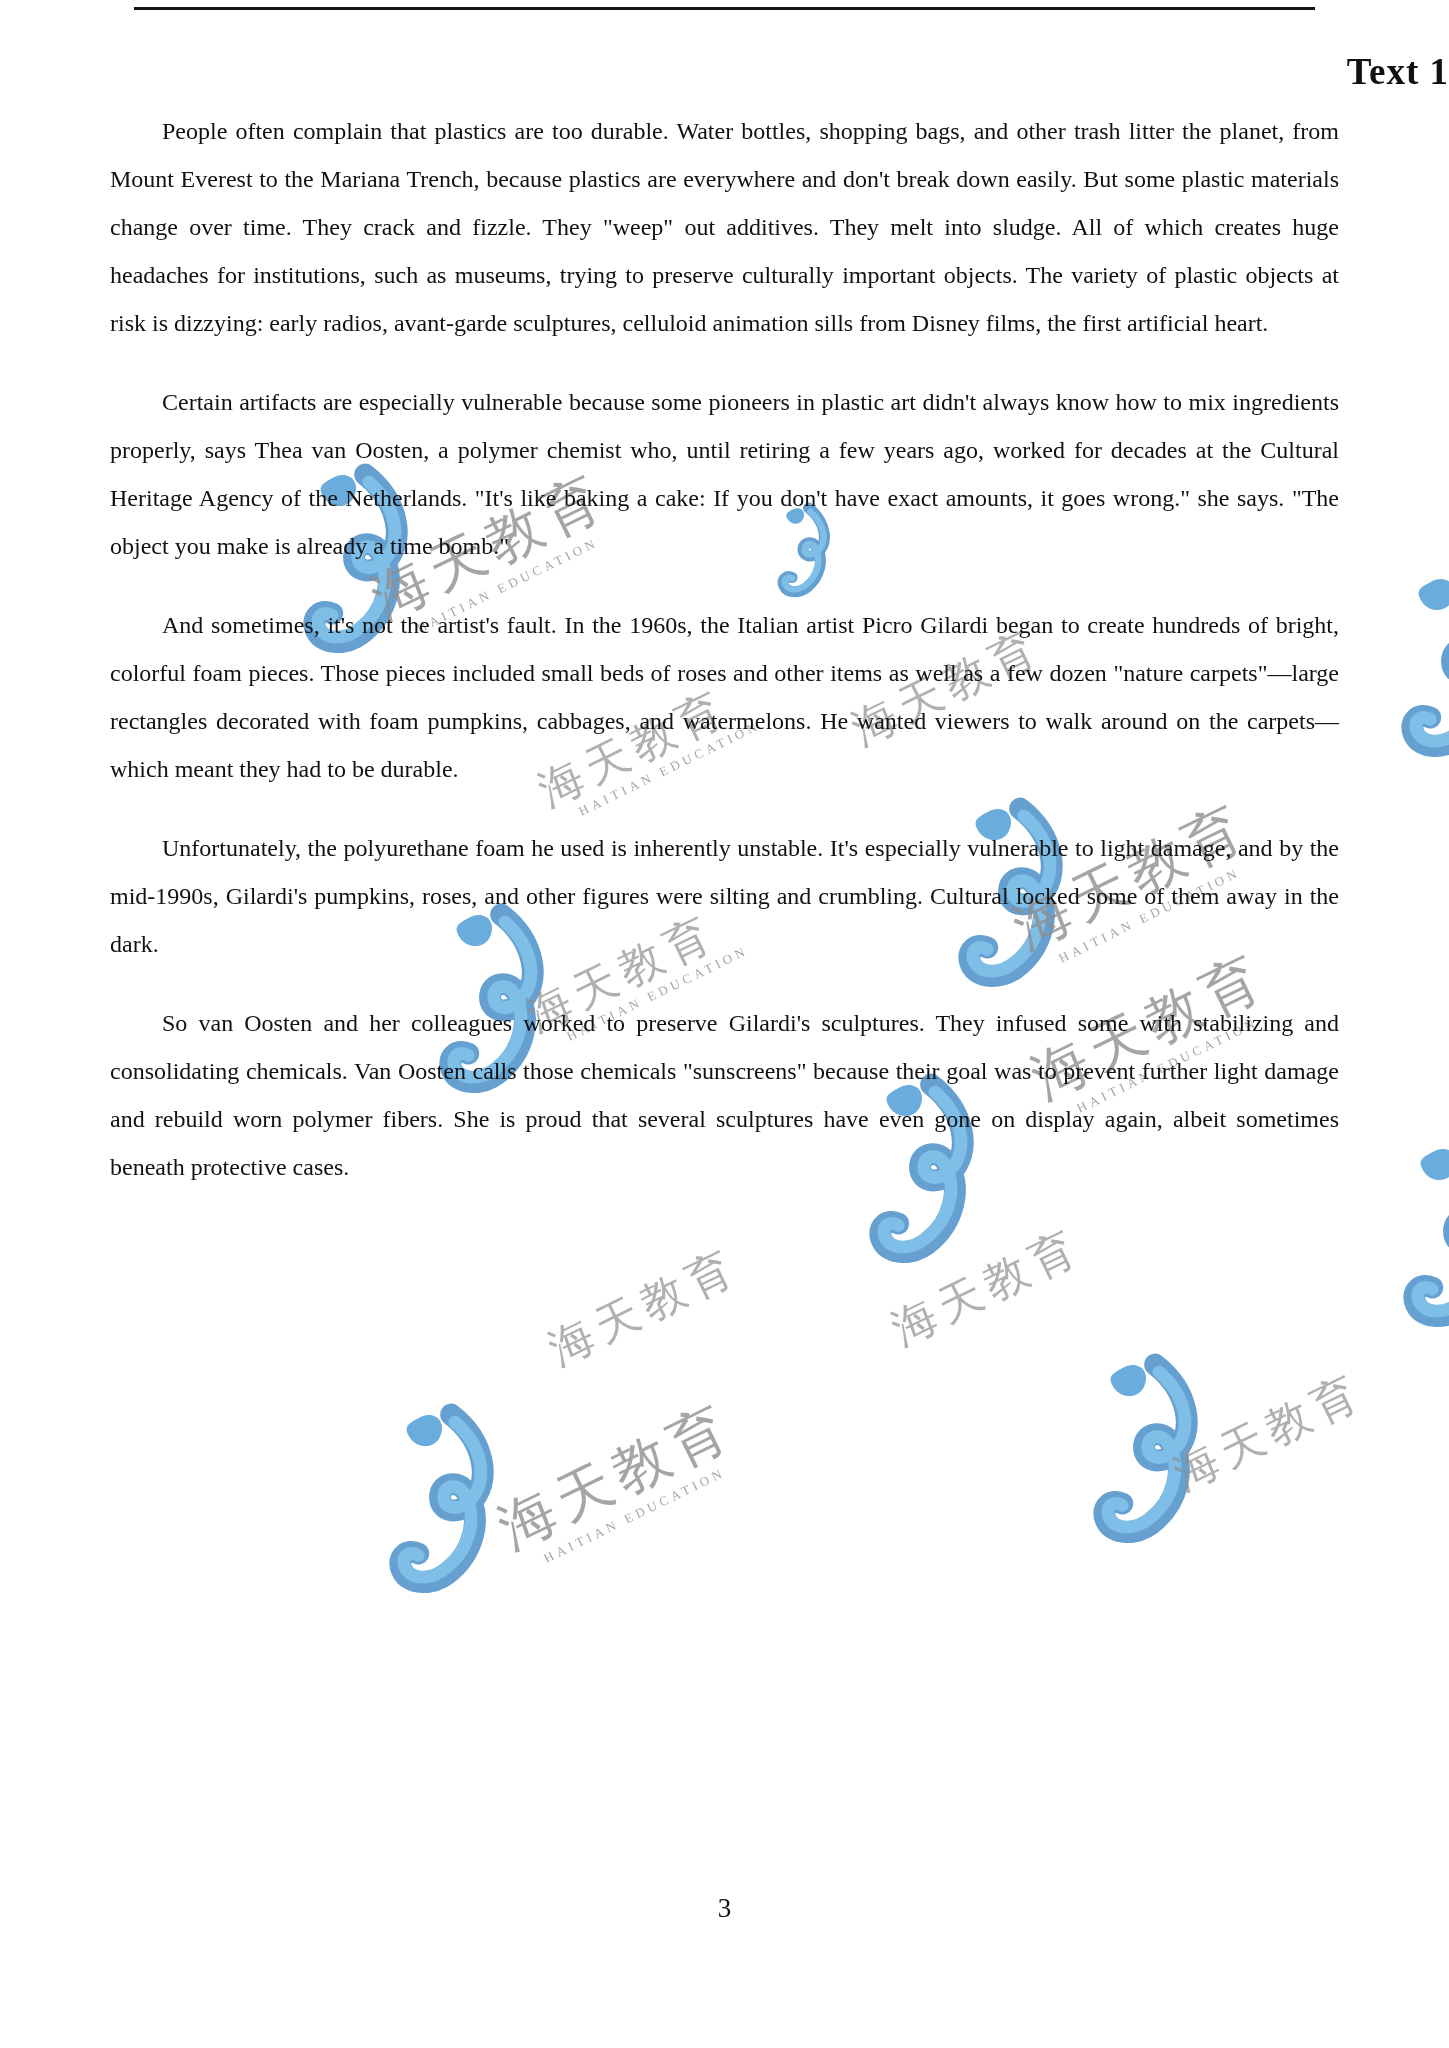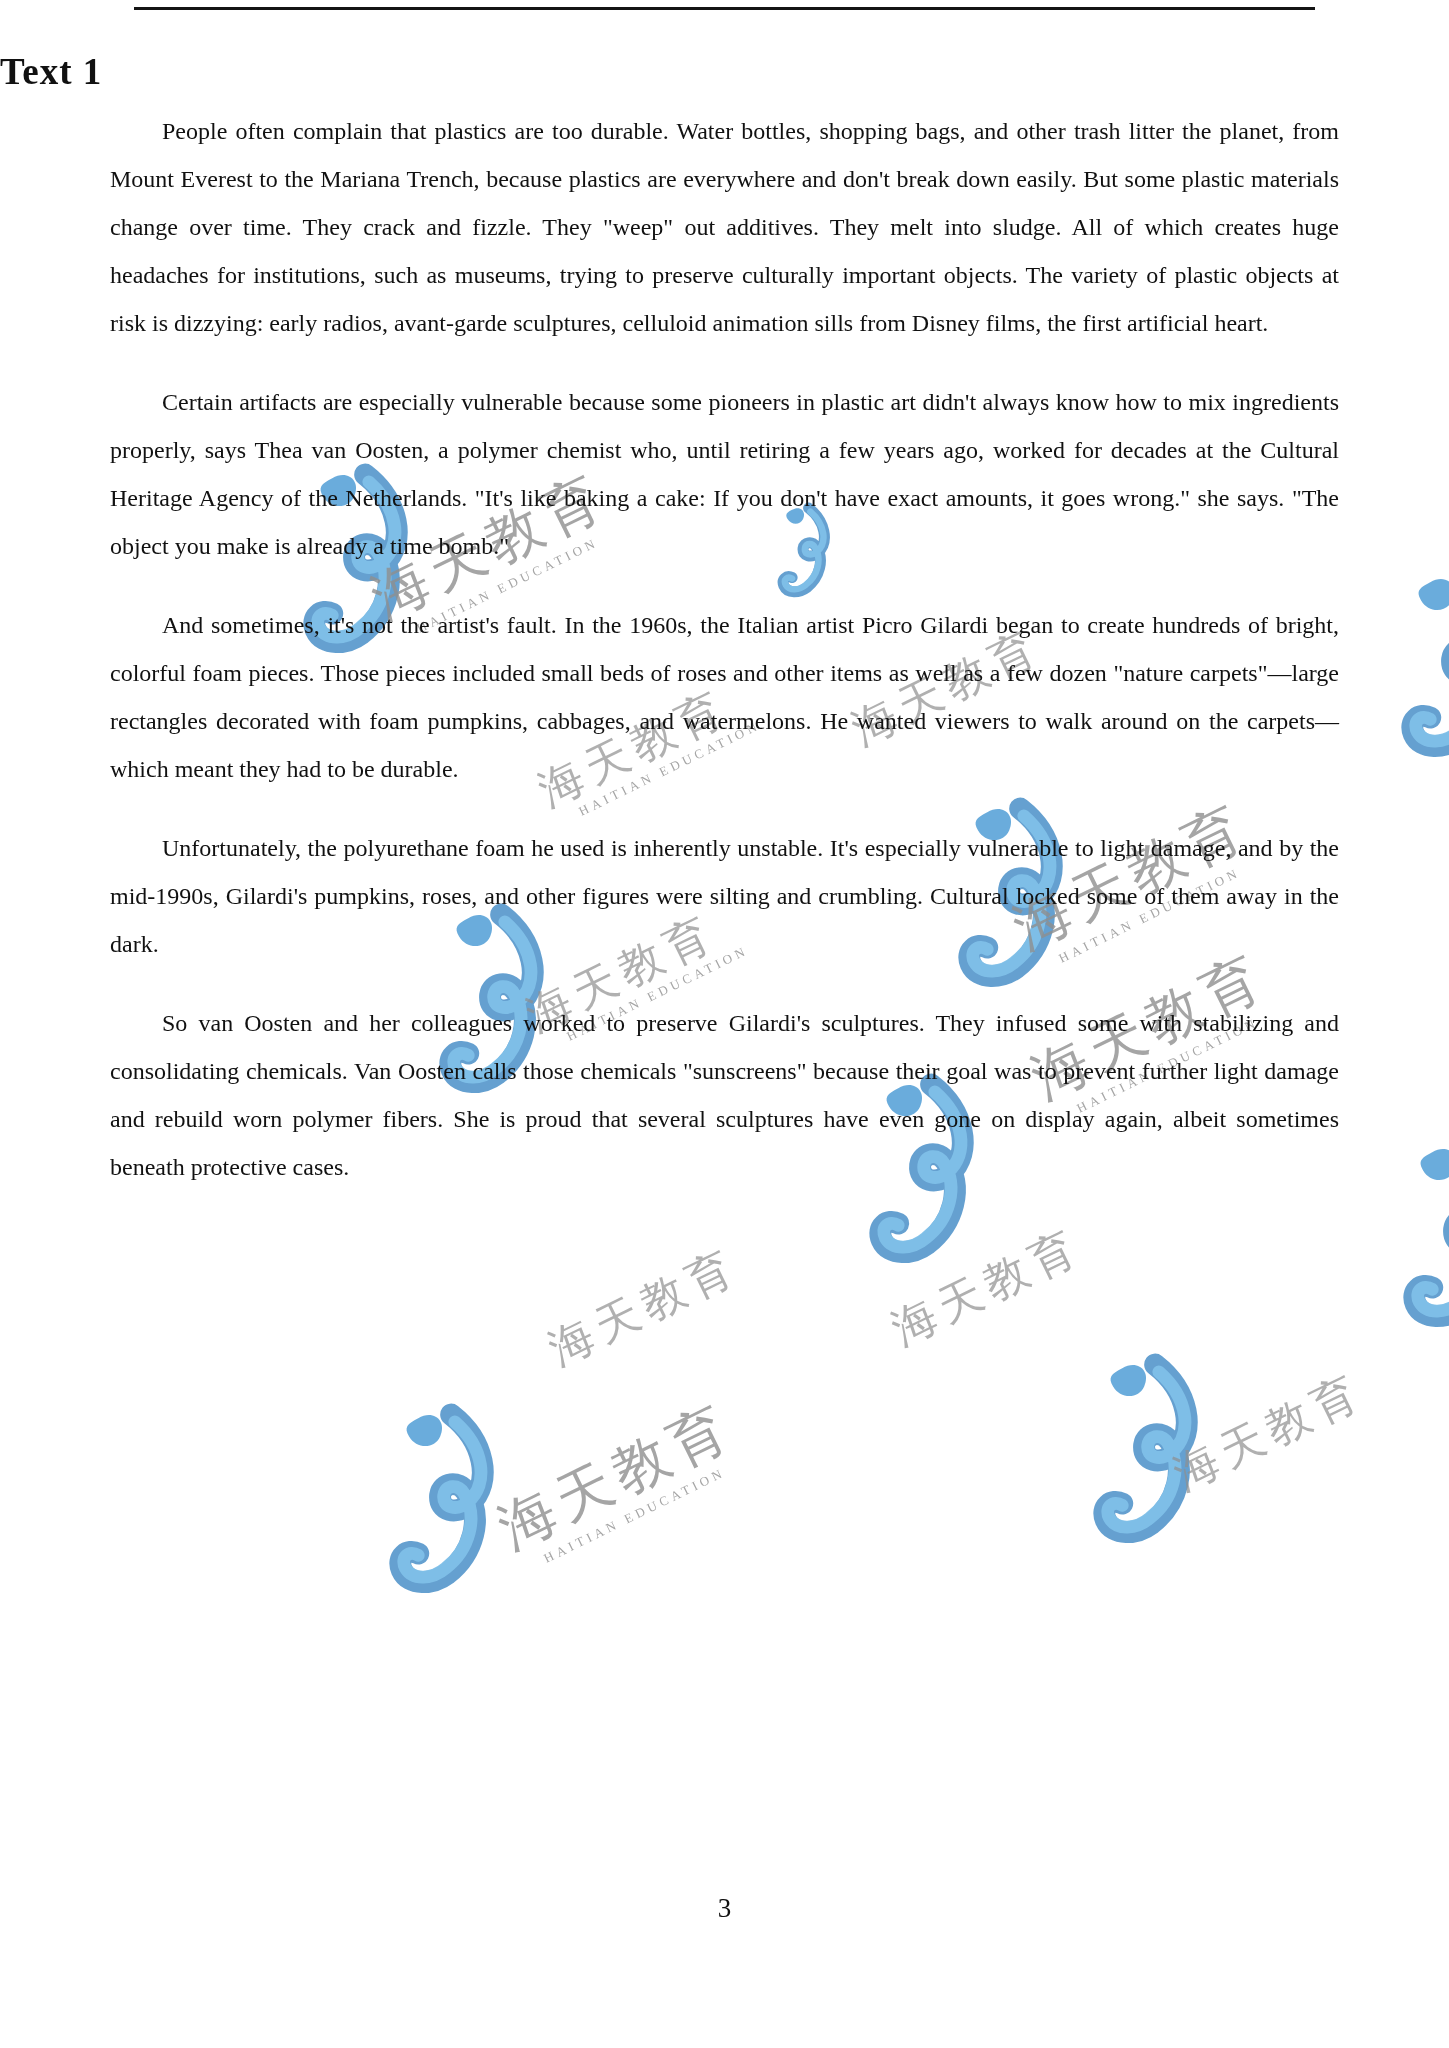--- a/index.html
+++ b/index.html
@@ -55,21 +55,21 @@
     letter-spacing: 1px;
   }
   .header-rule {
     margin: 7px 134px 0 134px;
     border: none;
     border-top: 3px solid #141414;
     height: 0;
   }
   h1.text-title {
     margin: 40px 0 14px 0;
-    text-align: left;
+    text-align: right;
     font-size: 37px;
     font-weight: bold;
     letter-spacing: 1px;
   }
   .body-text { margin: 0 110px; }
   .body-text p {
     margin: 31px 0 0 0;
     font-size: 24px;
     line-height: 48px;
     text-align: justify;

